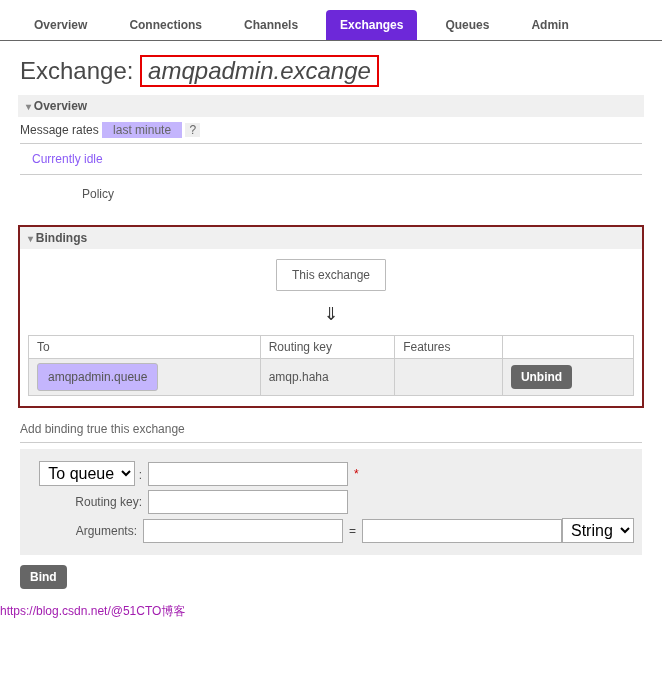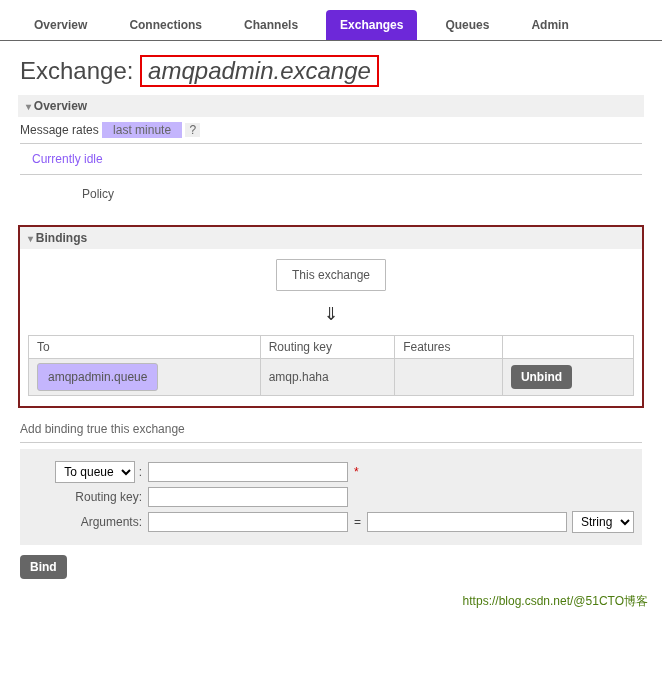--- a/index.html
+++ b/index.html
@@ -133,31 +133,30 @@
   .add-binding { margin: 14px 20px 0 20px; color: #666; }
   .add-form {
     background: #eee;
     margin: 6px 20px 10px 20px;
     padding: 8px;
   }
   .form-row { display: flex; align-items: center; margin: 4px 0; }
   .form-row label { width: 120px; text-align: right; color: #555; padding-right: 6px; }
   .form-row select, .form-row input[type=text] {
     font-family: inherit;
-    font-size: 12px;
+    font-size: 16px;
     padding: 2px 4px;
     border: 1px solid #aaa;
     background: #fff;
   }
   .form-row input.med { width: 200px; }
   .req { color: #c00; margin-left: 6px; }
   .bind-btn-row { margin: 8px 20px; }
   .watermark {
-    text-align: right;
-    color: #4d7c0f;
+    color: #a21caf;
     font-size: 12px;
     padding: 6px 14px 4px 0;
   }
 </style>
 </head>
 <body>
 
 <div class="tabs">
   <div class="tab">Overview</div>
   <div class="tab">Connections</div>

